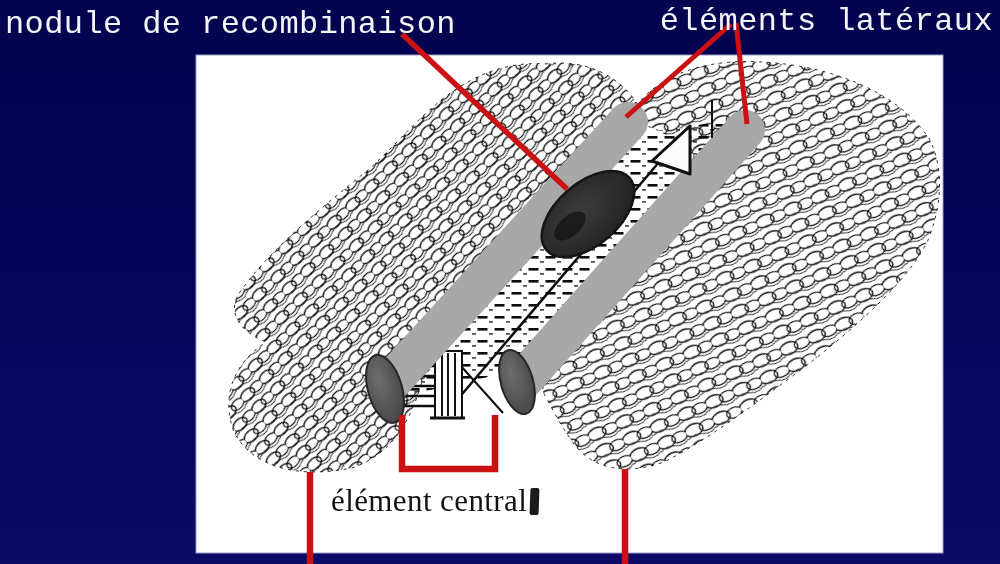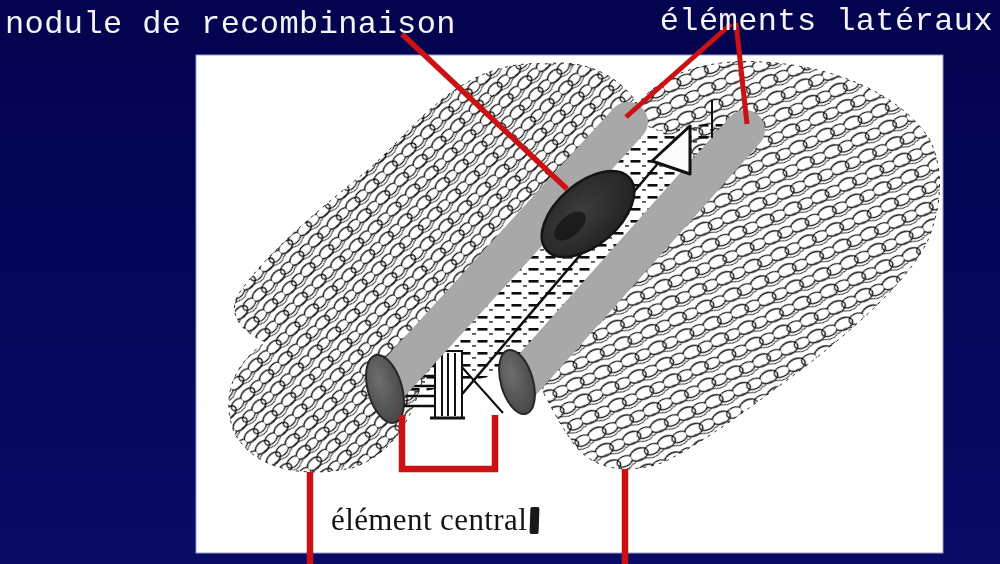--- a/index.html
+++ b/index.html
@@ -4,21 +4,21 @@
 <style>
   html,body{margin:0;padding:0;}
   body{
     width:1000px;height:564px;overflow:hidden;position:relative;
     background:linear-gradient(to bottom,#03034f 0%,#05055a 55%,#0b0b68 100%);
     font-family:"Liberation Serif","DejaVu Serif",serif;
   }
   #scene{position:absolute;left:0;top:0;}
   .lbl{position:absolute;white-space:nowrap;letter-spacing:.4px;}
   .lbl-light{color:#f4f4f8;font-size:32px;font-family:Liberation Mono, monospace;}
-  .lbl-dark{color:#131313;font-size:31px;margin-top:19px;}
+  .lbl-dark{color:#131313;font-size:31px;}
   #label-nodule{left:5px;top:6px;}
   #label-lateral{right:7px;top:3px;}
   #label-central{left:331px;top:483px;}
   .artifact{display:inline-block;width:9px;height:27px;background:#1a1a1a;
     margin-left:3px;transform:translateY(4px) rotate(2deg);border-radius:2px;}
 </style>
 </head>
 <body>
 
 <svg id="scene" width="1000" height="564" viewBox="0 0 1000 564">

